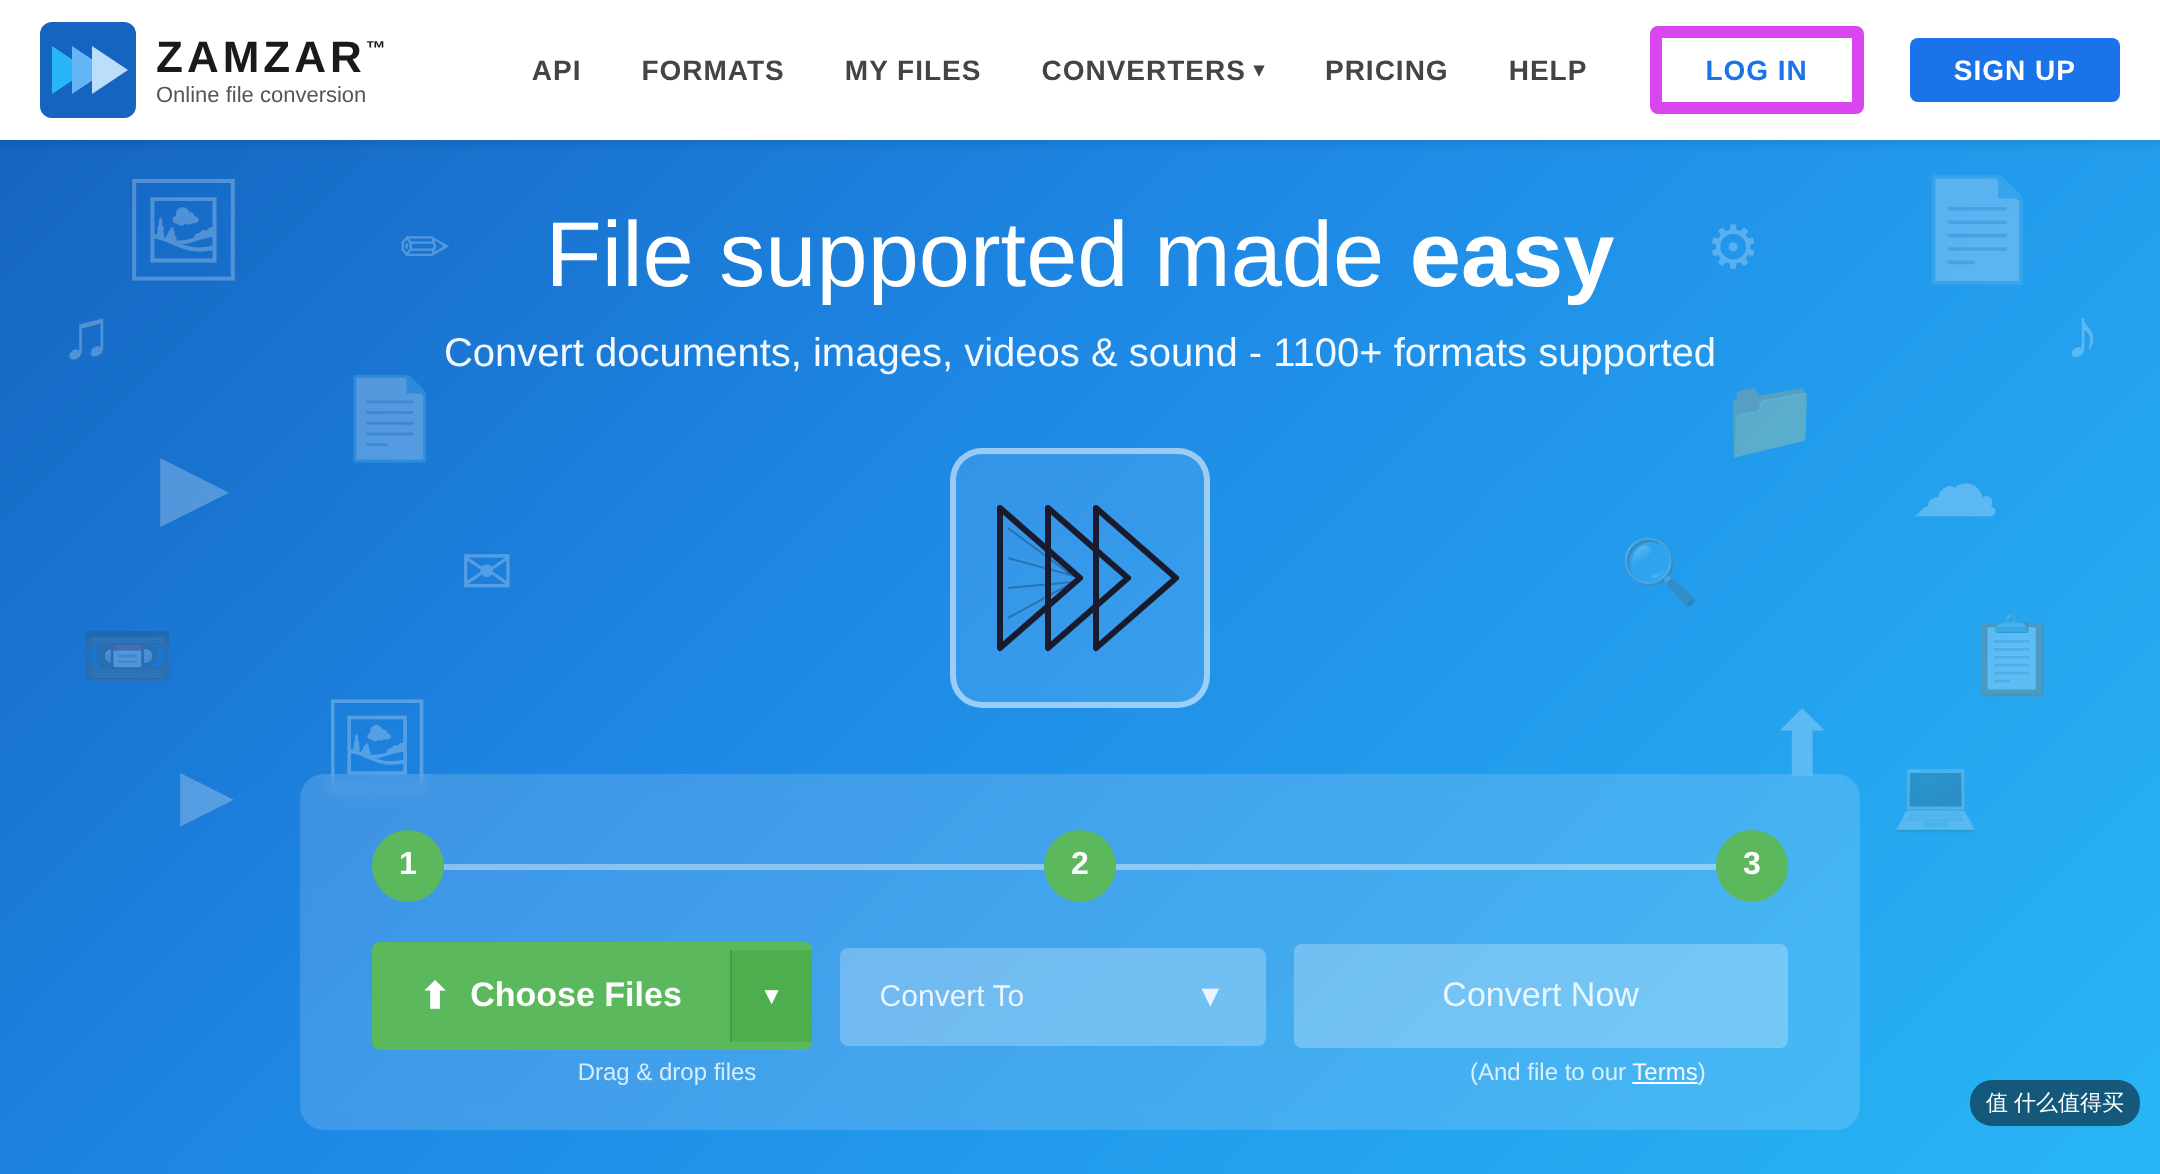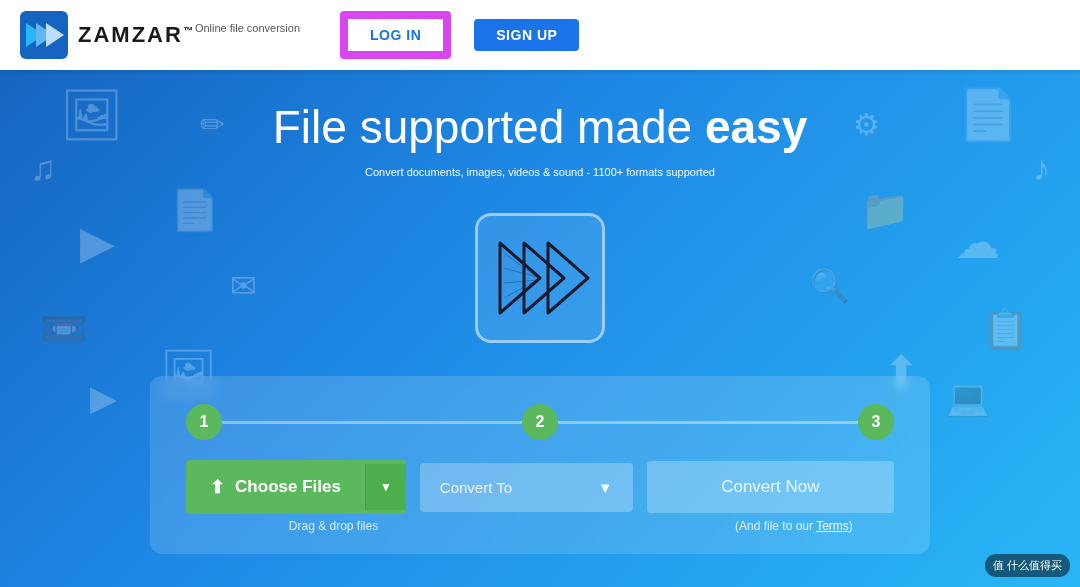--- a/index.html
+++ b/index.html
@@ -31,21 +31,21 @@
 
     .logo-icon {
       width: 48px;
       height: 48px;
       margin-right: 10px;
       flex-shrink: 0;
     }
 
     .logo-text-area {
       display: flex;
-      flex-direction: row;
+      flex-direction: column;
     }
 
     .logo-name {
       font-size: 22px;
       font-weight: bold;
       color: #1a1a1a;
       letter-spacing: 2px;
     }
 
     .logo-trademark {
@@ -87,21 +87,21 @@
     }
 
     .nav-actions {
       display: flex;
       align-items: center;
       gap: 12px;
     }
 
     .btn-login {
       padding: 8px 22px;
-      border: 8px solid #d946ef;
+      border: 6px solid #d946ef;
       background: transparent;
       color: #1a73e8;
       font-size: 14px;
       font-weight: 600;
       border-radius: 4px;
       cursor: pointer;
       letter-spacing: 0.5px;
     }
 
     .btn-signup {
@@ -154,21 +154,21 @@
       margin-bottom: 12px;
       position: relative;
       z-index: 2;
     }
 
     .hero-title strong {
       font-weight: 800;
     }
 
     .hero-subtitle {
-      font-size: 11px;
+      font-size: 20px;
       color: rgba(255,255,255,0.95);
       text-align: center;
       margin-bottom: 20px;
       position: relative;
       z-index: 2;
     }
 
     
     .center-logo {
       position: relative;
@@ -334,21 +334,21 @@
     }
 
     .label-3 {
       flex: 1.2;
       text-align: center;
     }
 
     
     .watermark {
       position: absolute;
-      bottom: 10px;
+      bottom: 24px;
       right: 10px;
       background: rgba(0,0,0,0.5);
       color: #fff;
       font-size: 11px;
       padding: 4px 8px;
       border-radius: 11px;
       z-index: 20;
       text-align: center;
     }
   </style>
@@ -365,20 +365,31 @@
       <polygon points="26,12 44,24 26,36" fill="#bbdefb"></polygon>
     </svg>
     <div class="logo-text-area">
       <span class="logo-name">
         <span>ZAMZAR</span><span class="logo-trademark">™</span>
       </span>
       <span class="logo-tagline">Online file conversion</span>
     </div>
   </div>
 
+  <div class="nav-links">
+    <a class="nav-link">API</a>
+    <a class="nav-link">FORMATS</a>
+    <a class="nav-link">MY FILES</a>
+    <a class="nav-link nav-link-with-arrow">
+      <span>CONVERTERS</span>
+      <span class="nav-arrow">▾</span>
+    </a>
+    <a class="nav-link">PRICING</a>
+    <a class="nav-link">HELP</a>
+  </div>
 
   <div class="nav-actions">
     <button class="btn-login">LOG IN</button>
     <button class="btn-signup">SIGN UP</button>
   </div>
 </nav>
 
 <section class="hero">
 
   <div class="bg-icons">

